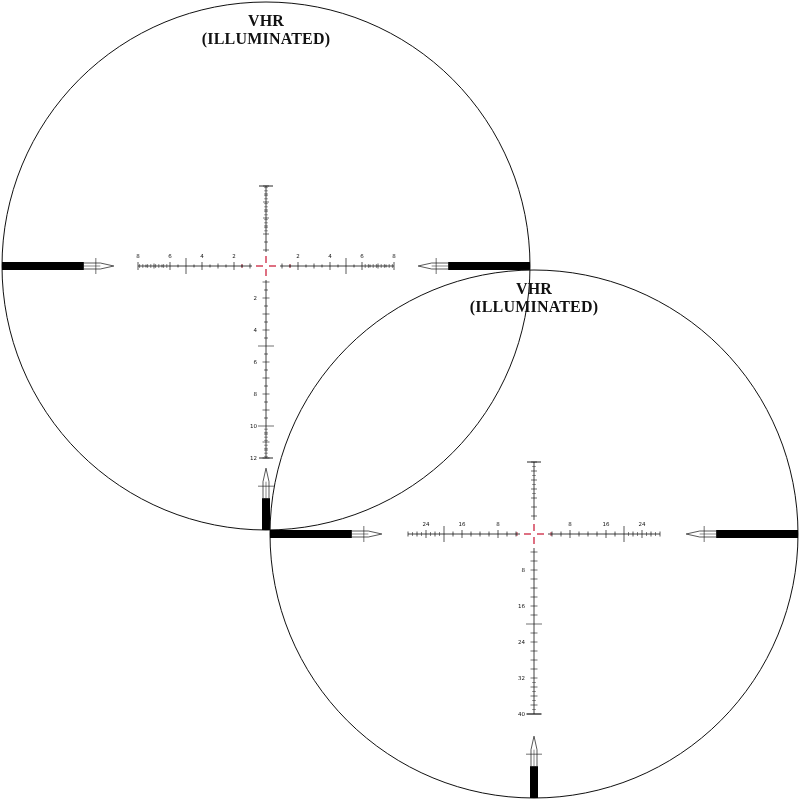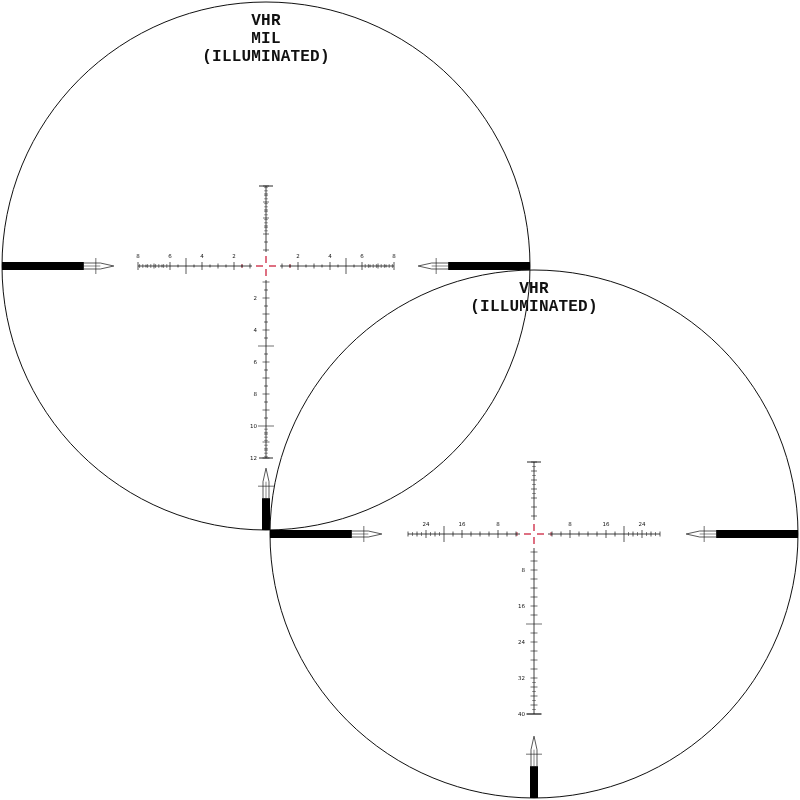--- a/index.html
+++ b/index.html
@@ -1,18 +1,18 @@
 <!DOCTYPE html>
 <html><head>
 <meta charset="utf-8">
 <style>
   html, body { margin: 0; padding: 0; background: #ffffff; }
   body { width: 800px; height: 800px; position: relative; overflow: hidden; font-family: "DejaVu Sans", sans-serif; }
   #stage { position: absolute; left: 0; top: 0; width: 800px; height: 800px; }
-  .title-block { position: absolute; text-align: center; font-family: Liberation Mono, monospace; font-weight: bold; color: #111; line-height: 18px; font-size: 16px; letter-spacing: 0.2px; }
+  .title-block { position: absolute; text-align: center; font-family: Liberation Serif, serif; font-weight: bold; color: #111; line-height: 18px; font-size: 16px; letter-spacing: 0.2px; }
   .title-block div { white-space: nowrap; }
   svg text { font-family: "DejaVu Sans", sans-serif; }
 </style>
 </head>
 <body>
 
 <svg id="stage" width="800" height="800" viewBox="0 0 800 800" xmlns="http://www.w3.org/2000/svg">
   <g id="reticle-mil">
       <circle cx="266" cy="266" r="264" fill="none" stroke="#111111" stroke-width="1"></circle>
       <g>
@@ -279,20 +279,19 @@
         <rect x="530" y="766.1792" width="8" height="31.820799999999963" fill="#000000"></rect>
         <path d="M531,766.1792 L531,749.6792 L534,736.1792 L537,749.6792 L537,766.1792" fill="none" stroke="#111111" stroke-width="0.7"></path>
         <line x1="534" y1="766.1792" x2="534" y2="749.6792" stroke="#111111" stroke-width="0.5"></line>
         <line x1="526" y1="754.1792" x2="542" y2="754.1792" stroke="#111111" stroke-width="0.6"></line>
       </g>
     </g>
 </svg>
 
 <div class="title-block" style="left:166px; top:12px; width:200px;">
   <div>VHR</div>
-  <div>MIL</div>
   <div>(ILLUMINATED)</div>
 </div>
 
 <div class="title-block" style="left:434px; top:280px; width:200px;">
   <div>VHR</div>
   <div>(ILLUMINATED)</div>
 </div>
 
 </body></html>

